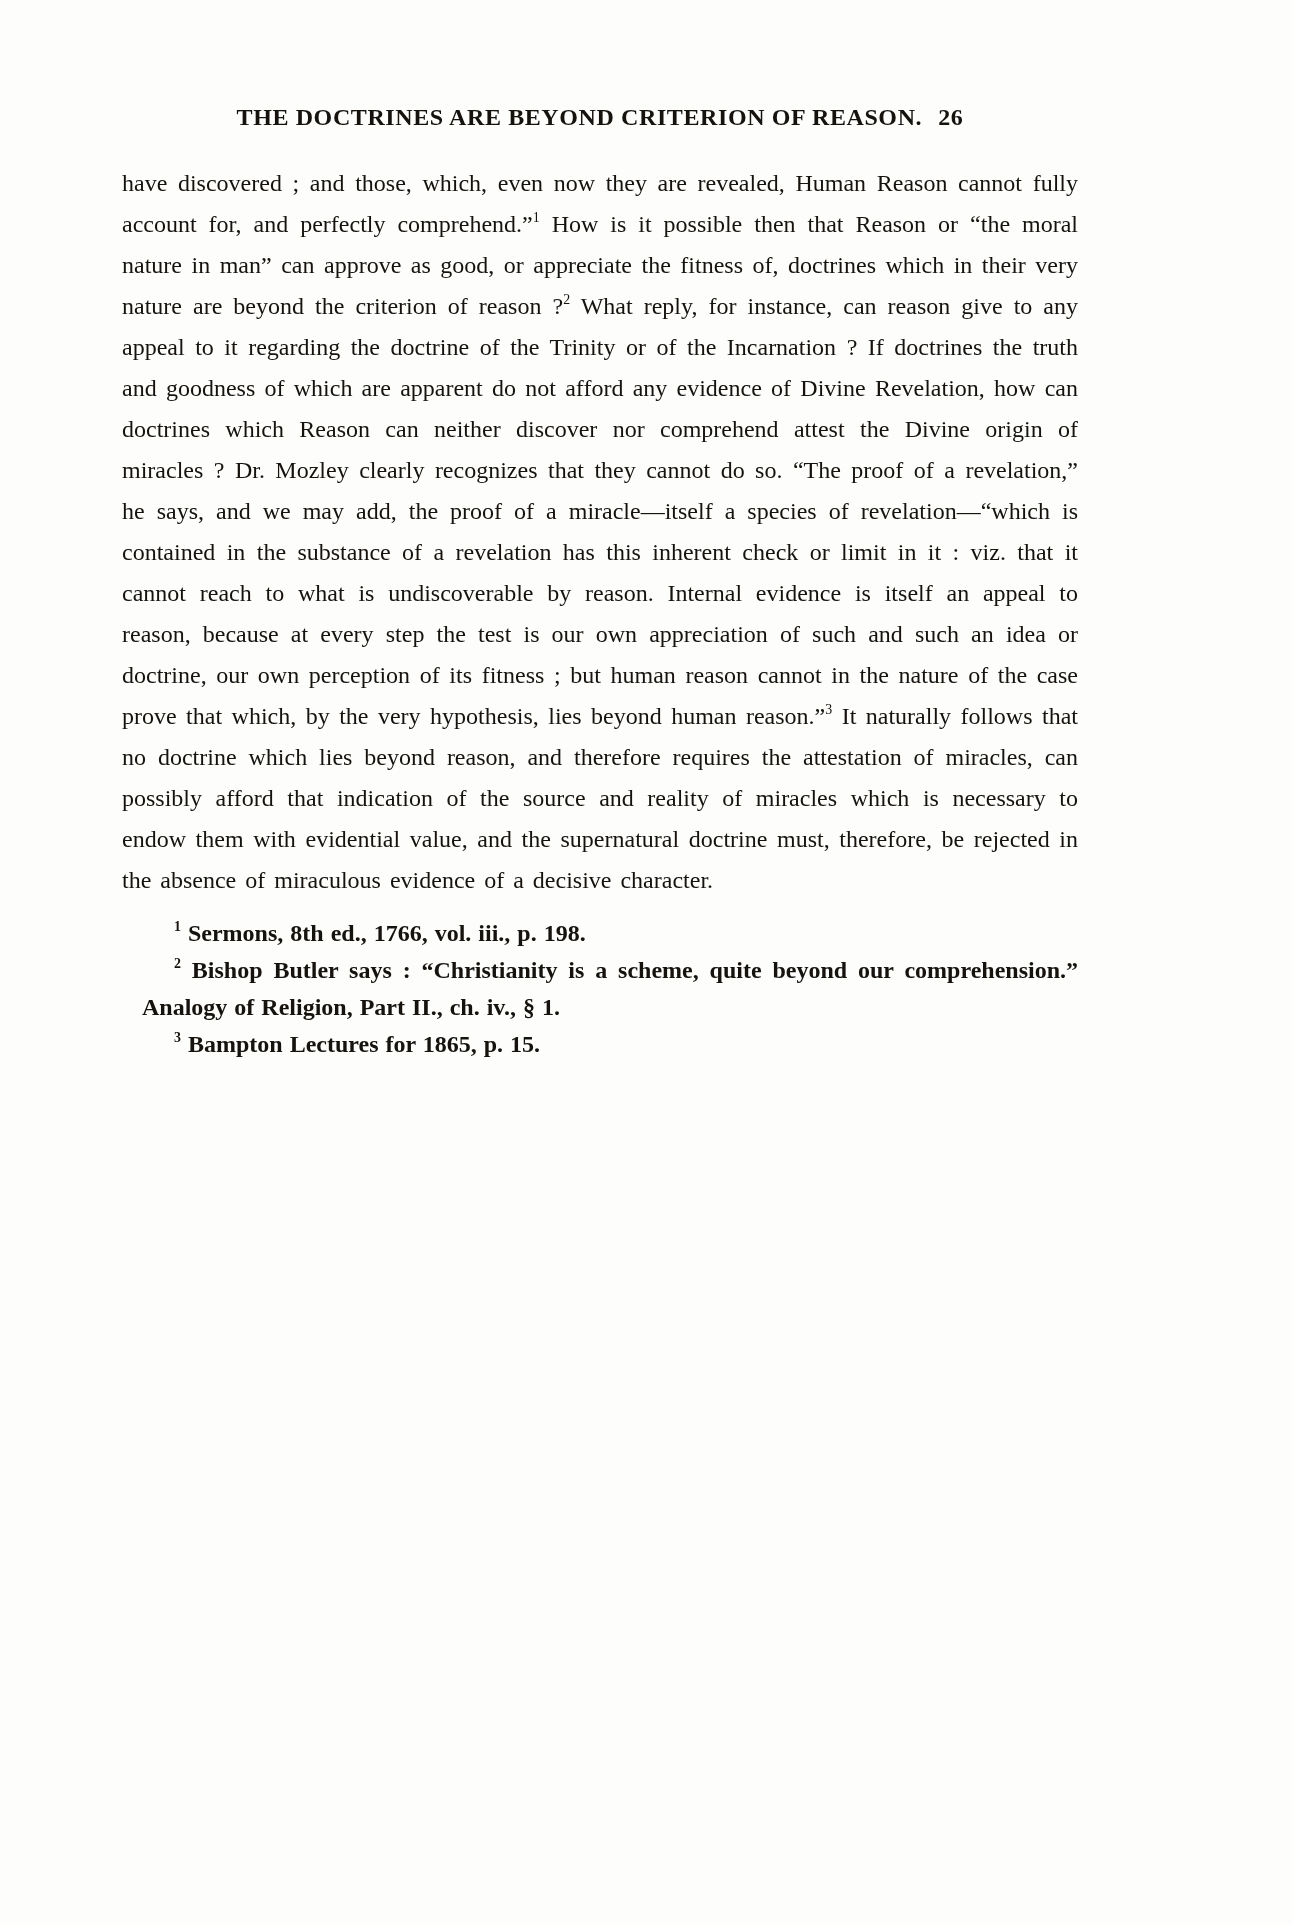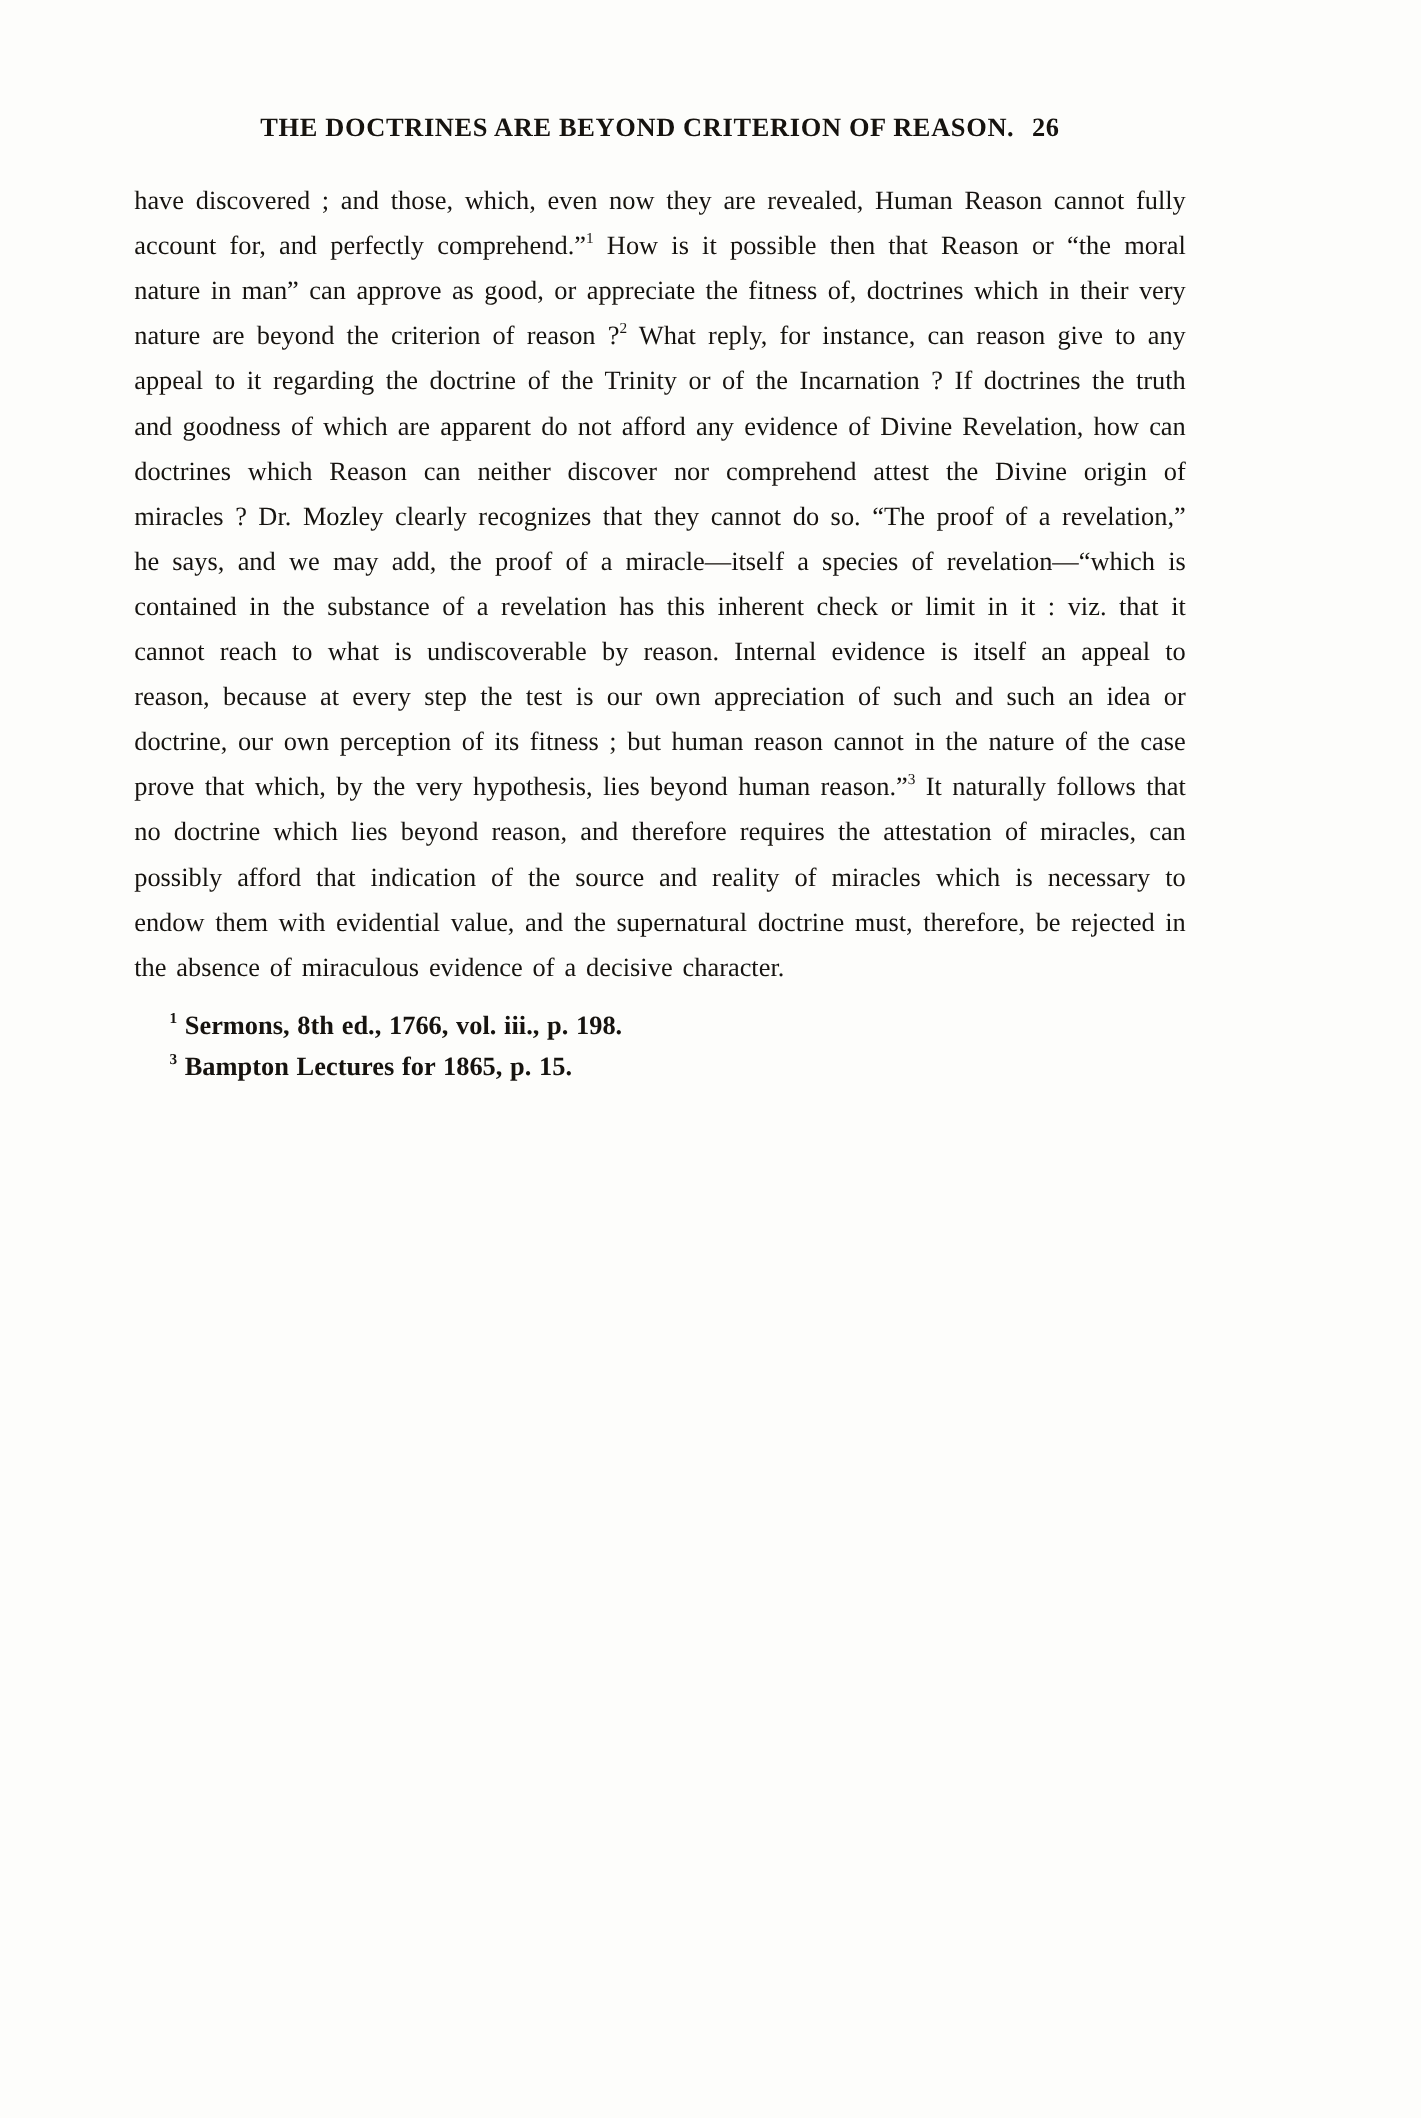--- a/index.html
+++ b/index.html
@@ -41,36 +41,38 @@
     position: relative;
     top: -1px;
   }
   .footnotes {
     margin-top: 14px;
     font-size: 24px;
     line-height: 37px;
     font-weight: bold;
     text-align: justify;
     word-spacing: 1px;
+    margin-left: 20px;
   }
   .footnote {
     margin: 0;
     text-indent: 32px;
   }
 </style>
 </head>
 <body>
 
 <div class="page">
 
   <header class="running-head">
     <span>THE DOCTRINES ARE BEYOND CRITERION OF REASON.</span>
     <span>26</span>
   </header>
 
   <main class="body-text"><span>have discovered ; and those, which, even now they are revealed, Human Reason cannot fully account for, and perfectly comprehend.”</span><sup>1</sup><span>  How is it possible then that Reason or “the moral nature in man” can approve as good, or appreciate the fitness of, doctrines which in their very nature are beyond the criterion of reason ?</span><sup>2</sup><span>  What reply, for instance, can reason give to any appeal to it regarding the doctrine of the Trinity or of the Incarnation ?  If doctrines the truth and goodness of which are apparent do not afford any evidence of Divine Revelation, how can doctrines which Reason can neither discover nor comprehend attest the Divine origin of miracles ?  Dr. Mozley clearly recognizes that they cannot do so.  “The proof of a revelation,” he says, and we may add, the proof of a miracle—itself a species of revelation—“which is contained in the substance of a revelation has this inherent check or limit in it : viz. that it cannot reach to what is undiscoverable by reason.  Internal evidence is itself an appeal to reason, because at every step the test is our own appreciation of such and such an idea or doctrine, our own perception of its fitness ; but human reason cannot in the nature of the case prove that which, by the very hypothesis, lies beyond human reason.”</span><sup>3</sup><span>  It naturally follows that no doctrine which lies beyond reason, and therefore requires the attestation of miracles, can possibly afford that indication of the source and reality of miracles which is necessary to endow them with evidential value, and the supernatural doctrine must, therefore, be rejected in the absence of miraculous evidence of a decisive character.</span></main>
 
   <footer class="footnotes">
       <p class="footnote"><sup>1</sup> Sermons, 8th ed., 1766, vol. iii., p. 198.</p>
+      <p class="footnote"><sup>2</sup> Bishop Butler says : “Christianity is a scheme, quite beyond our comprehension.”  Analogy of Religion, Part II., ch. iv., § 1.</p>
       <p class="footnote"><sup>3</sup> Bampton Lectures for 1865, p. 15.</p>
     </footer>
 
 </div>
 
 </body></html>

